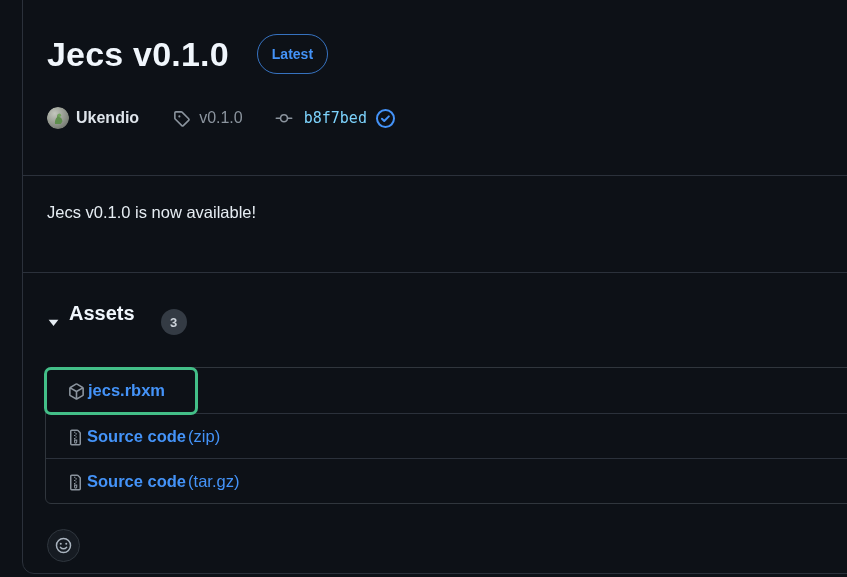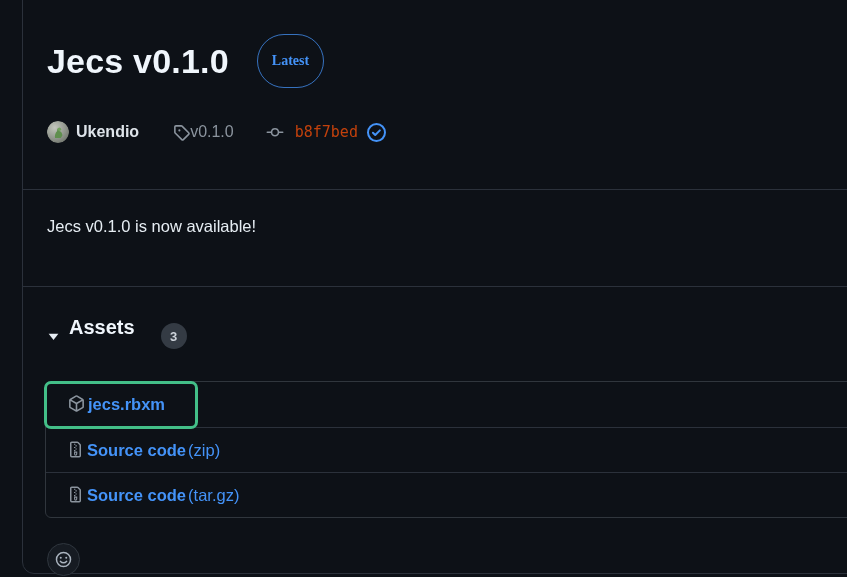--- a/index.html
+++ b/index.html
@@ -26,29 +26,28 @@
     margin: 0;
     font-size: 34px;
     font-weight: 700;
     color: #f0f6fc;
     letter-spacing: 0.2px;
   }
   .latest-badge {
     margin-left: 28px;
     display: inline-flex;
     align-items: center;
-    padding: 18px 14px;
+    padding: 11px 14px;
     border: 1px solid rgba(68,147,248,0.75);
     border-radius: 999px;
     color: #4493f8;
     font-size: 14px;
     font-weight: 700;
     background: transparent;
     cursor: pointer;
-    font-family: Liberation Serif, serif;
   }
 
   
   .byline {
     display: flex;
     align-items: center;
     margin-top: 33px;
     font-size: 16px;
     color: #8b949e;
     white-space: nowrap;
@@ -61,22 +60,22 @@
     display: inline-flex;
   }
   .author-name {
     margin-left: 7px;
     color: #dee4ea;
     font-weight: 700;
     text-decoration: none;
   }
   .released-text { margin-left: 6px; }
   .tag-group { display: inline-flex; align-items: center; margin-left: 34px; color: #8b949e; text-decoration: none; }
-  .tag-group .label { }
-  .commit-group { display: inline-flex; align-items: center; margin-left: 30px; color: #c2410c; text-decoration: none; }
+  .tag-group .label { margin-left: 9px; }
+  .commit-group { display: inline-flex; align-items: center; margin-left: 30px; color: #7dd3fc; text-decoration: none; }
   .commit-hash {
     margin-left: 9px;
     font-family: "DejaVu Sans Mono", "Liberation Mono", monospace;
     font-size: 15px;
   }
   .verified-wrap { display: inline-flex; margin-left: 8px; }
 
   .section-divider {
     border: none;
     border-top: 1px solid #2b313b;
@@ -123,21 +122,21 @@
   }
   .asset-row {
     height: 45px;
     display: flex;
     align-items: center;
     padding-left: 22px;
   }
   .asset-row + .asset-row { border-top: 1px solid #2b313b; }
   .asset-link {
     display: inline-flex;
-    align-items: flex-start;
+    align-items: flex-end;
     color: #4493f8;
     font-size: 16.5px;
     font-weight: 700;
     text-decoration: none;
     cursor: pointer;
   }
   .asset-link .file-icon { margin-right: 3px; display: inline-flex; }
   .asset-suffix { font-weight: 400; margin-left: 2px; }
   .agent-highlight {
     position: absolute;

